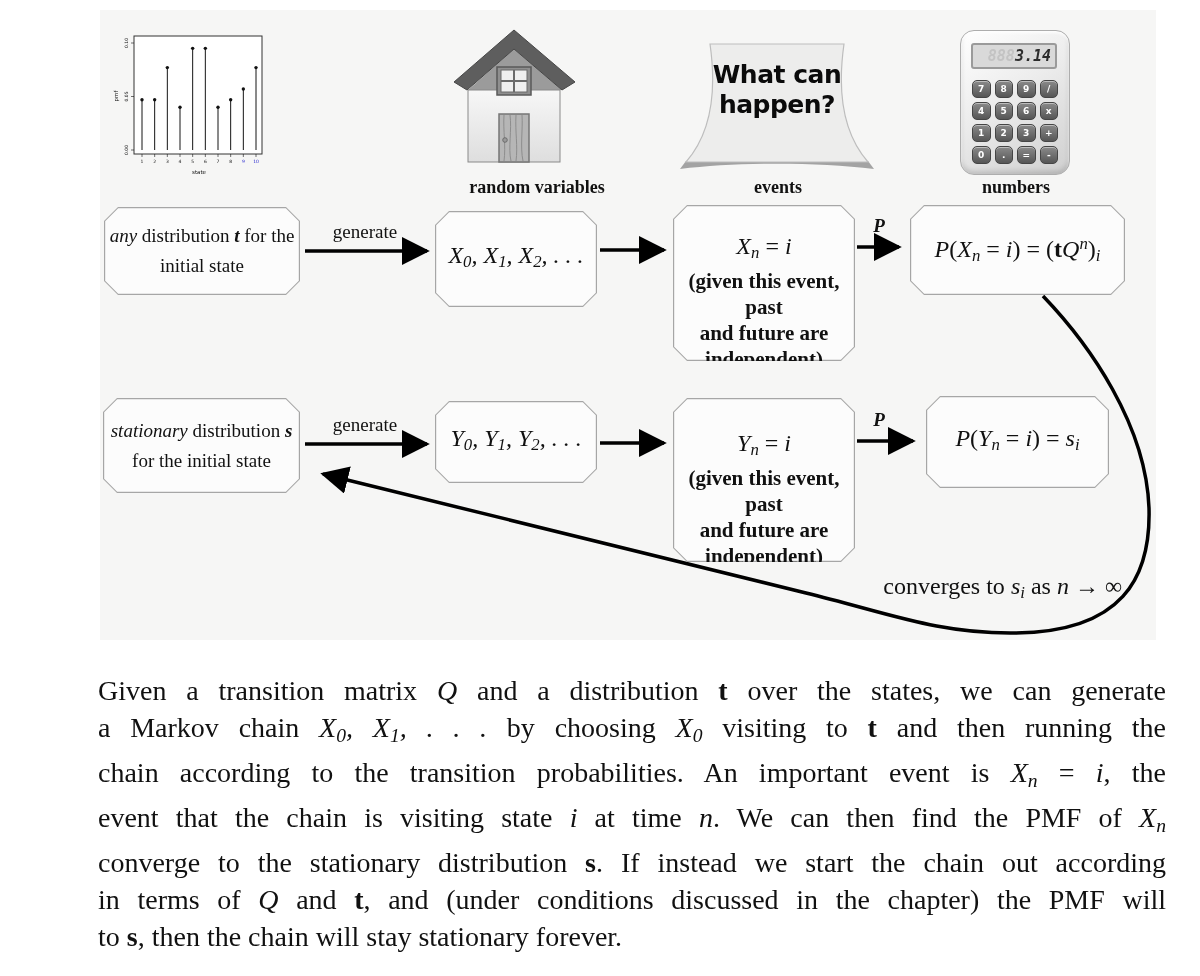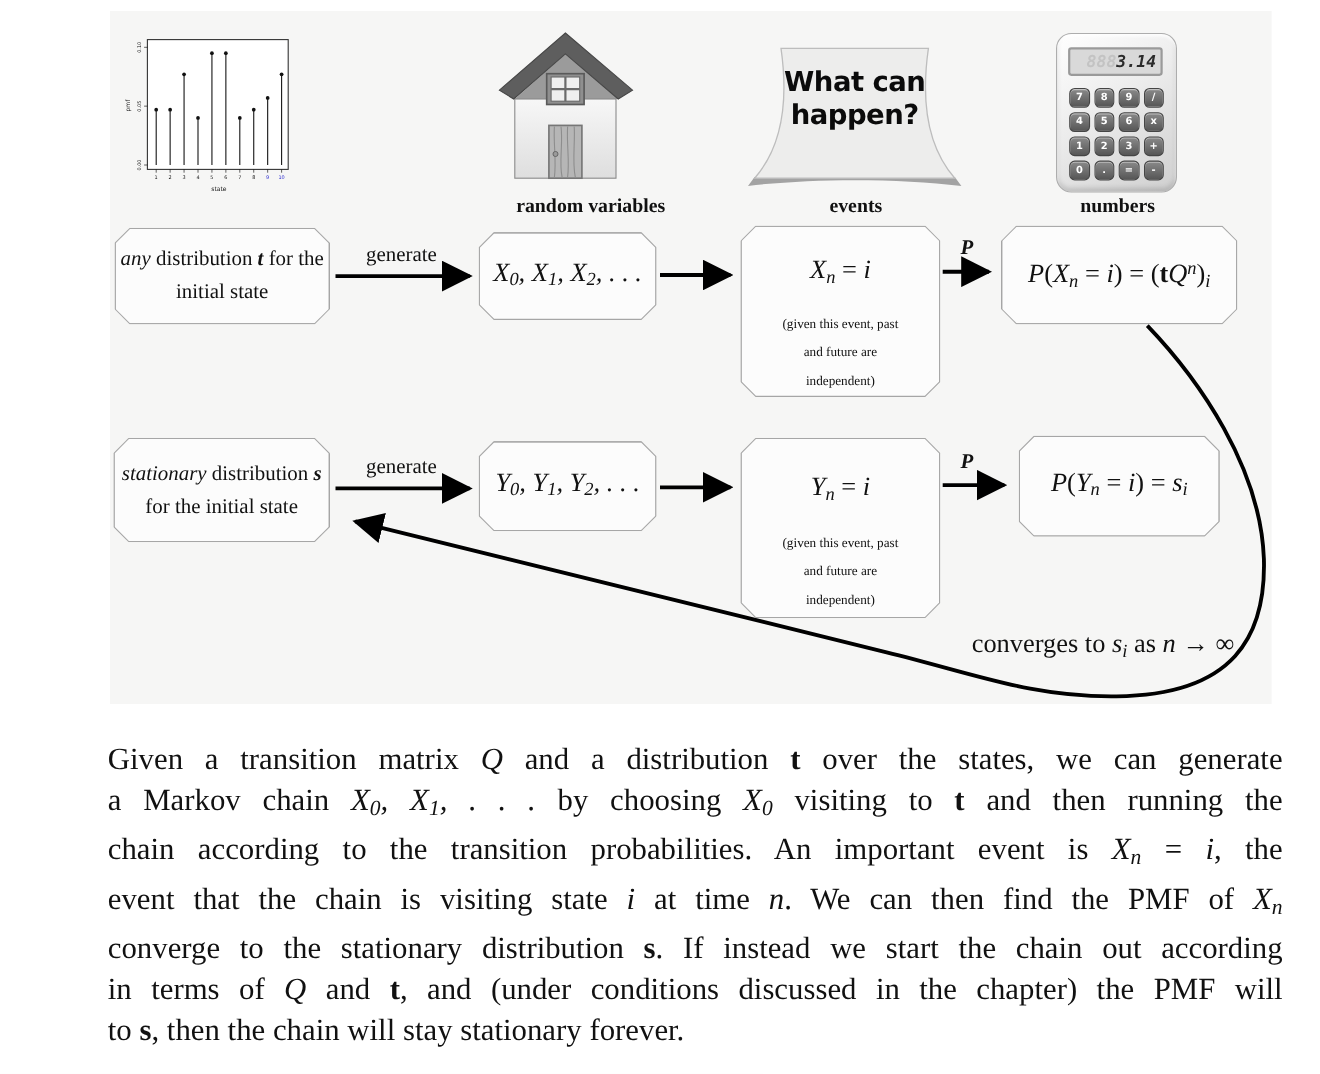--- a/index.html
+++ b/index.html
@@ -16,21 +16,21 @@
        clip-path:polygon(14px 0,calc(100% - 14px) 0,100% 14px,100% calc(100% - 14px),
                  calc(100% - 14px) 100%,14px 100%,0 calc(100% - 14px),0 14px);}
   .box .fill{position:absolute;inset:1.2px;background:#fcfcfc;
        clip-path:polygon(13px 0,calc(100% - 13px) 0,100% 13px,100% calc(100% - 13px),
                  calc(100% - 13px) 100%,13px 100%,0 calc(100% - 13px),0 13px);}
   .box .content{position:absolute;inset:0;z-index:2;display:flex;flex-direction:column;
        align-items:center;justify-content:center;text-align:center;}
   .box .content.notes{justify-content:flex-start;}
   .bline{font-size:19px;line-height:30px;}
   .formula{font-size:24px;line-height:30px;white-space:nowrap;}
-  .note-line{font-size:12px;line-height:26px;}
+  .note-line{font-size:21px;line-height:26px;font-weight:bold;}
 
   .i{font-style:italic;}
   .b{font-weight:bold;}
   .bi{font-weight:bold;font-style:italic;}
   .isub{font-style:italic;font-size:0.70em;vertical-align:-0.25em;}
   .isup{font-style:italic;font-size:0.70em;vertical-align:0.45em;}
 
   
   .col-label{position:absolute;top:167px;transform:translateX(-50%);font-weight:bold;
              font-size:18px;white-space:nowrap;}
@@ -220,21 +220,21 @@
     <div class="p-label" style="left:764px;top:399px;">P</div>
 
     <div class="box" style="left:4px;top:197px;width:196px;height:88px">
       <div class="fill"></div>
       <div class="content">
         <div class="bline"><span class="i">any</span><span> distribution </span><span class="bi">t</span><span> for the</span></div>
         <div class="bline"><span>initial state</span></div>
       </div>
     </div>
 
-    <div class="box" style="left:335px;top:201px;width:162px;height:80px">
+    <div class="box" style="left:335px;top:201px;width:162px;height:96px">
       <div class="fill"></div>
       <div class="content">
         <div class="formula"><span class="i">X</span><span class="isub">0</span><span class="i">, </span><span class="i">X</span><span class="isub">1</span><span class="i">, </span><span class="i">X</span><span class="isub">2</span><span class="i">, . . .</span></div>
       </div>
     </div>
 
     <div class="box" style="left:573px;top:195px;width:182px;height:156px">
       <div class="fill"></div>
       <div class="content notes" style="padding-top:26px;border-radius:26px;">
         <div class="formula"><span class="i">X</span><span class="isub">n</span><span> = </span><span class="i">i</span></div>

